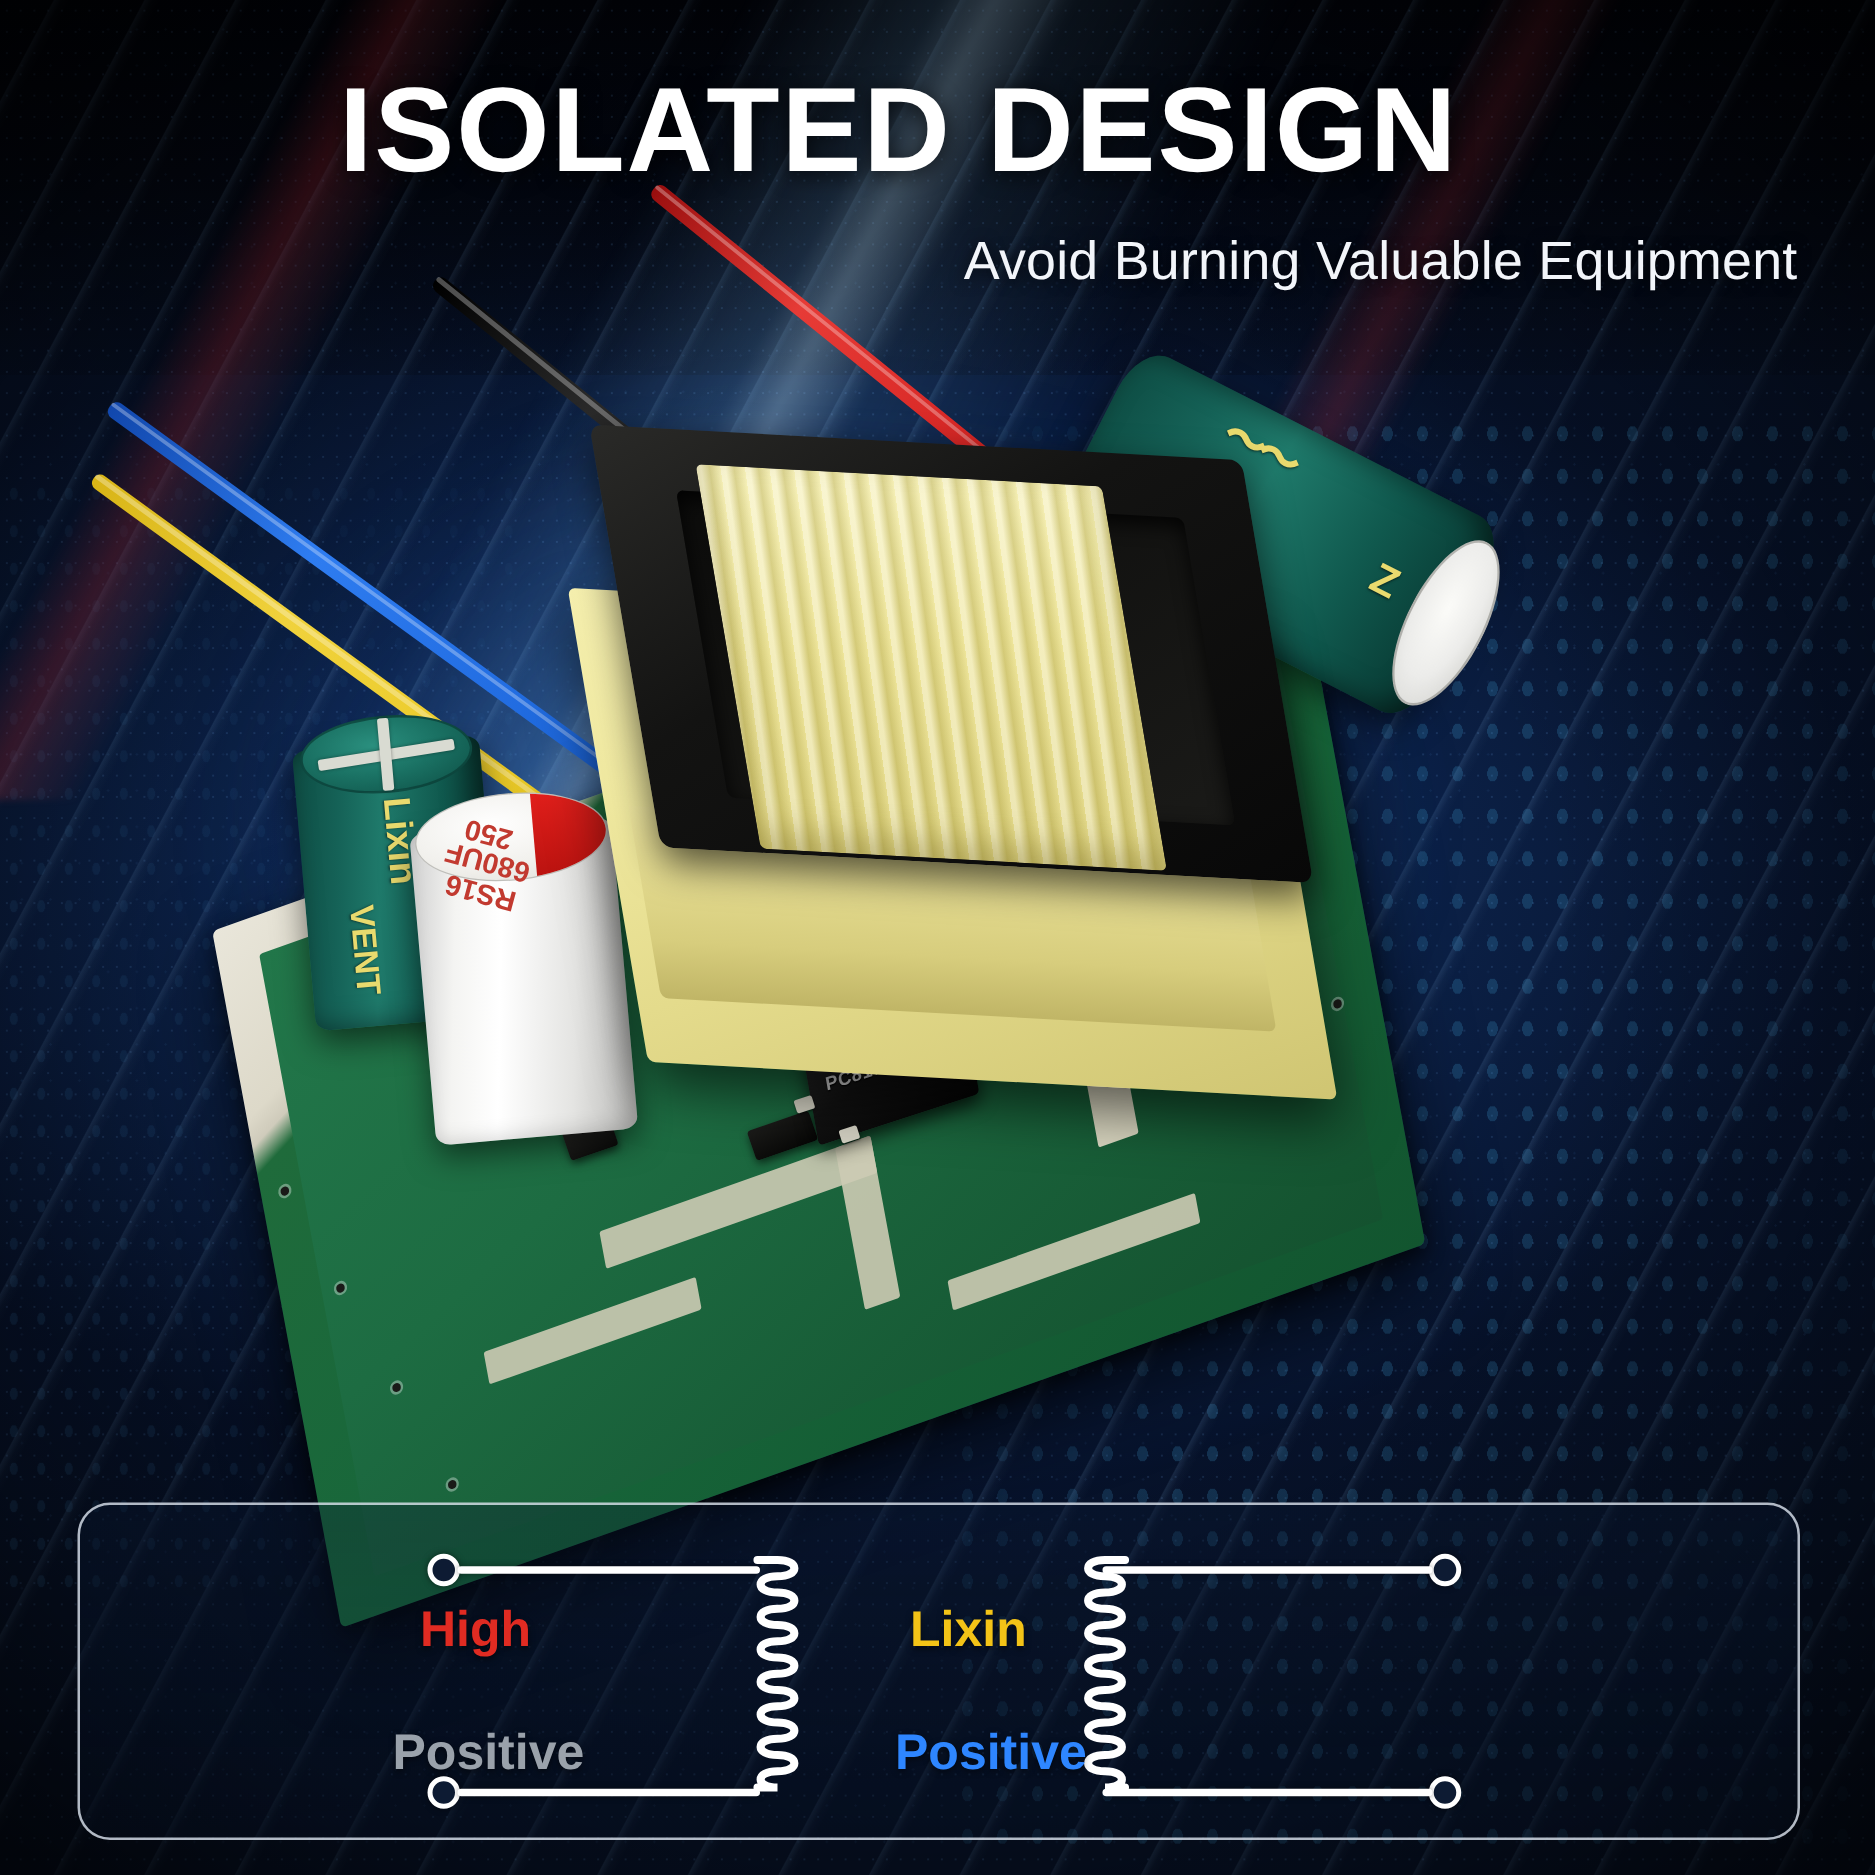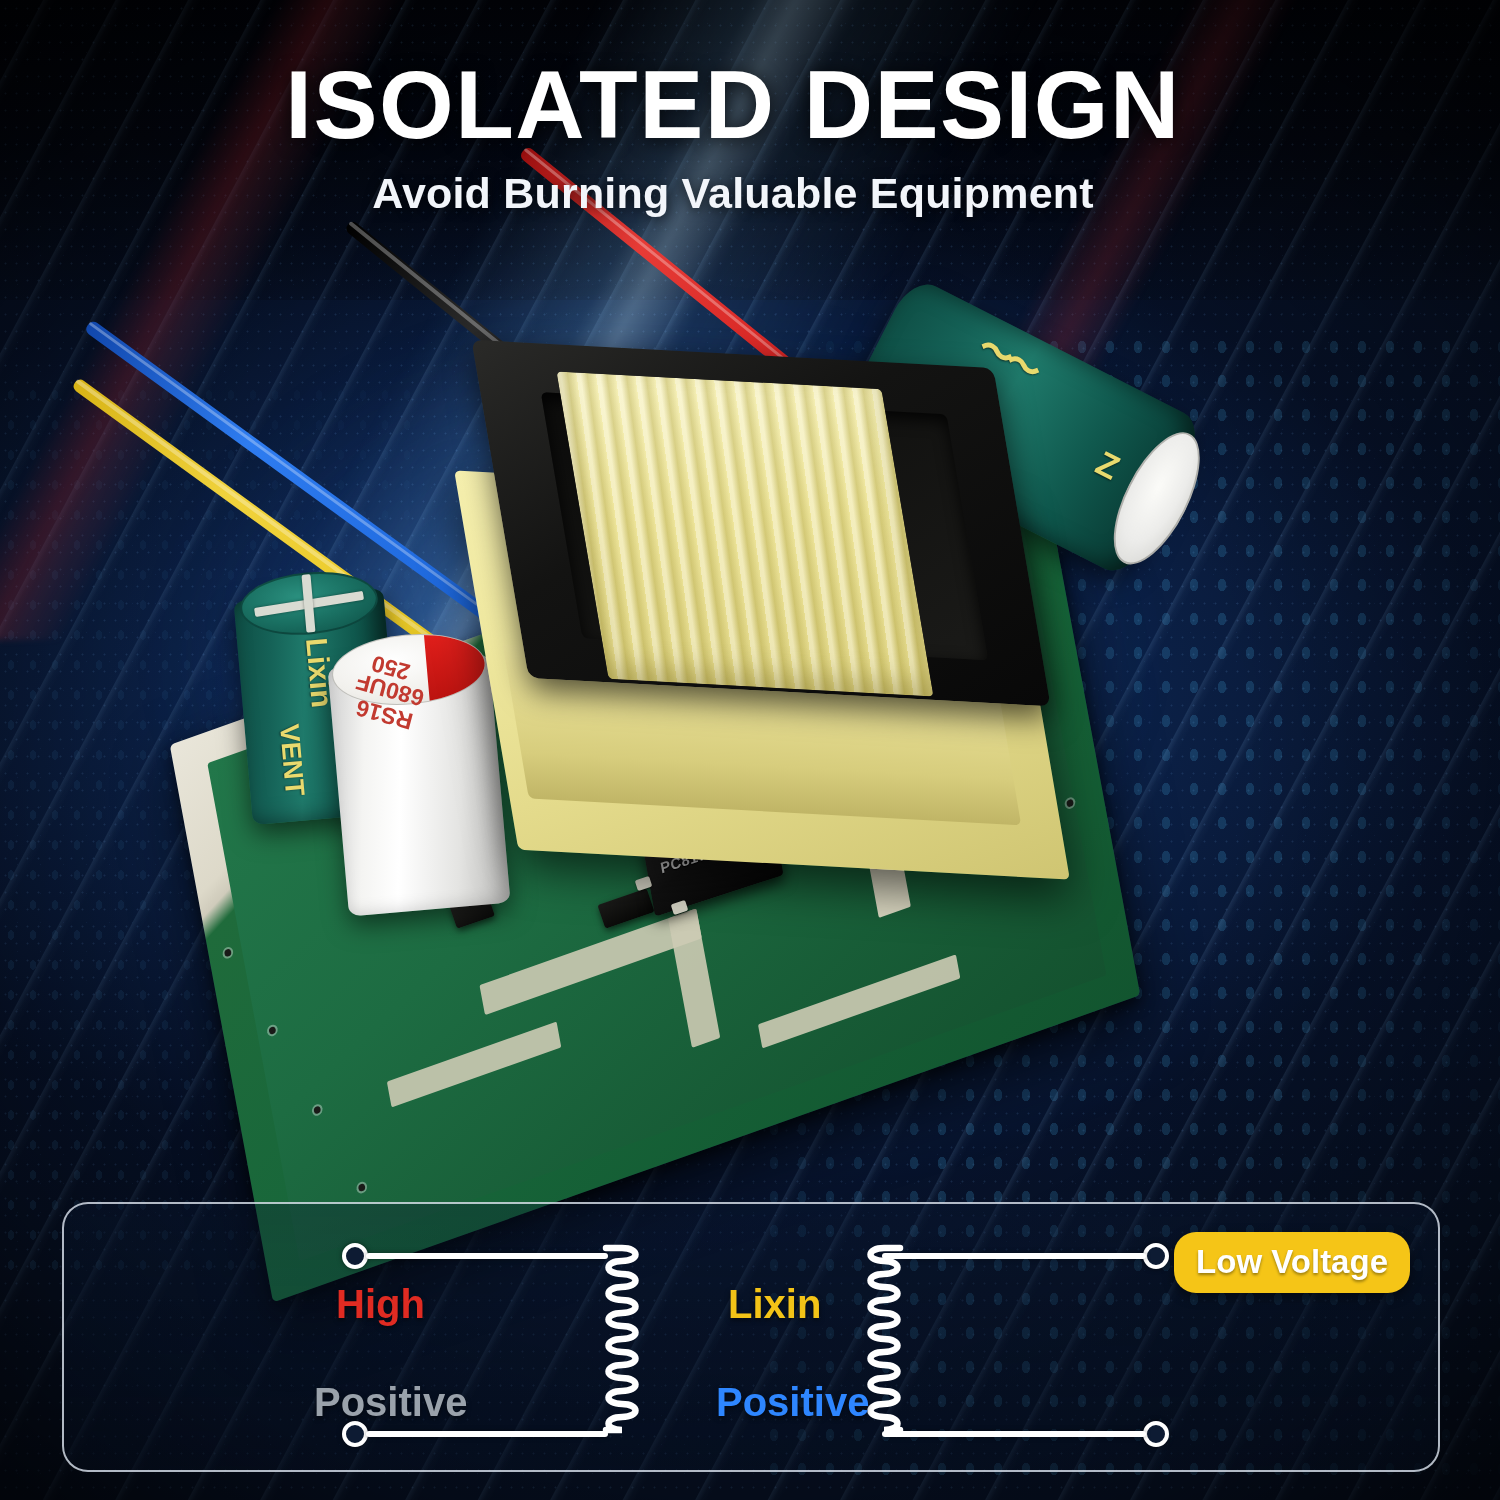--- a/index.html
+++ b/index.html
@@ -86,29 +86,29 @@
     position:absolute; left:150px; top:250px; width:1200px; height:900px;
     background:radial-gradient(ellipse 620px 430px at 42% 45%, rgba(45,105,190,.45), rgba(20,55,115,.18) 55%, rgba(0,0,0,0) 78%);
     filter:blur(30px);
   }
   .vign{
     position:absolute; inset:0;
     background:radial-gradient(ellipse 1100px 980px at 50% 50%, rgba(0,0,0,0) 45%, rgba(0,0,0,.42) 82%, rgba(0,0,0,.72) 100%);
   }
 
   
-  .head{ position:absolute; left:14px; top:56px; width:1438px; text-align:center; z-index:30; }
+  .head{ position:absolute; left:0; top:56px; width:1438px; text-align:center; z-index:30; }
   .title{
     font-size:96px; font-weight:700; color:#ffffff; letter-spacing:1.5px;
     line-height:1.03; text-shadow:0 2px 18px rgba(0,0,0,.75);
     font-family:"Liberation Sans", sans-serif;
   }
   .subtitle{
-    margin-top:14px; font-size:43px; font-weight:700; color:#f2f5fa;
-    letter-spacing:.2px; text-shadow:0 2px 12px rgba(0,0,0,.7);
+    margin-top:30px; font-size:43px; font-weight:400; color:#f2f5fa;
+    letter-spacing:.2px; text-shadow:0 2px 12px rgba(0,0,0,.7);text-align:right;
   }
 
   
   #photo{ position:absolute; left:0; top:230px; width:1500px; height:950px; z-index:20; }
 
   .wire{ position:absolute; transform-origin:0 50%; border-radius:6px; }
   .wire::after{ content:""; position:absolute; left:0; right:0; top:18%; height:26%;
                 background:rgba(255,255,255,.30); border-radius:5px; }
 
   
@@ -381,21 +381,20 @@
       <div class="tx-core">
         <div class="tx-core-inner"></div>
       </div>
       <div class="tx-winding"></div>
     </div>
 
   </div>
 
   <div id="panel">
 
-    <div class="badge badge-lv">Low Voltage</div>
 
     <div class="term" style="left:278px; top:39px;"></div>
     <div class="term" style="left:278px; top:217px;"></div>
     <div class="term" style="left:1079px; top:39px;"></div>
     <div class="term" style="left:1079px; top:217px;"></div>
 
     <div class="lead" style="left:302px; top:49px; width:242px;"></div>
     <div class="lead" style="left:302px; top:227px; width:242px;"></div>
     <div class="lead" style="left:818px; top:49px; width:264px;"></div>
     <div class="lead" style="left:818px; top:227px; width:264px;"></div>

